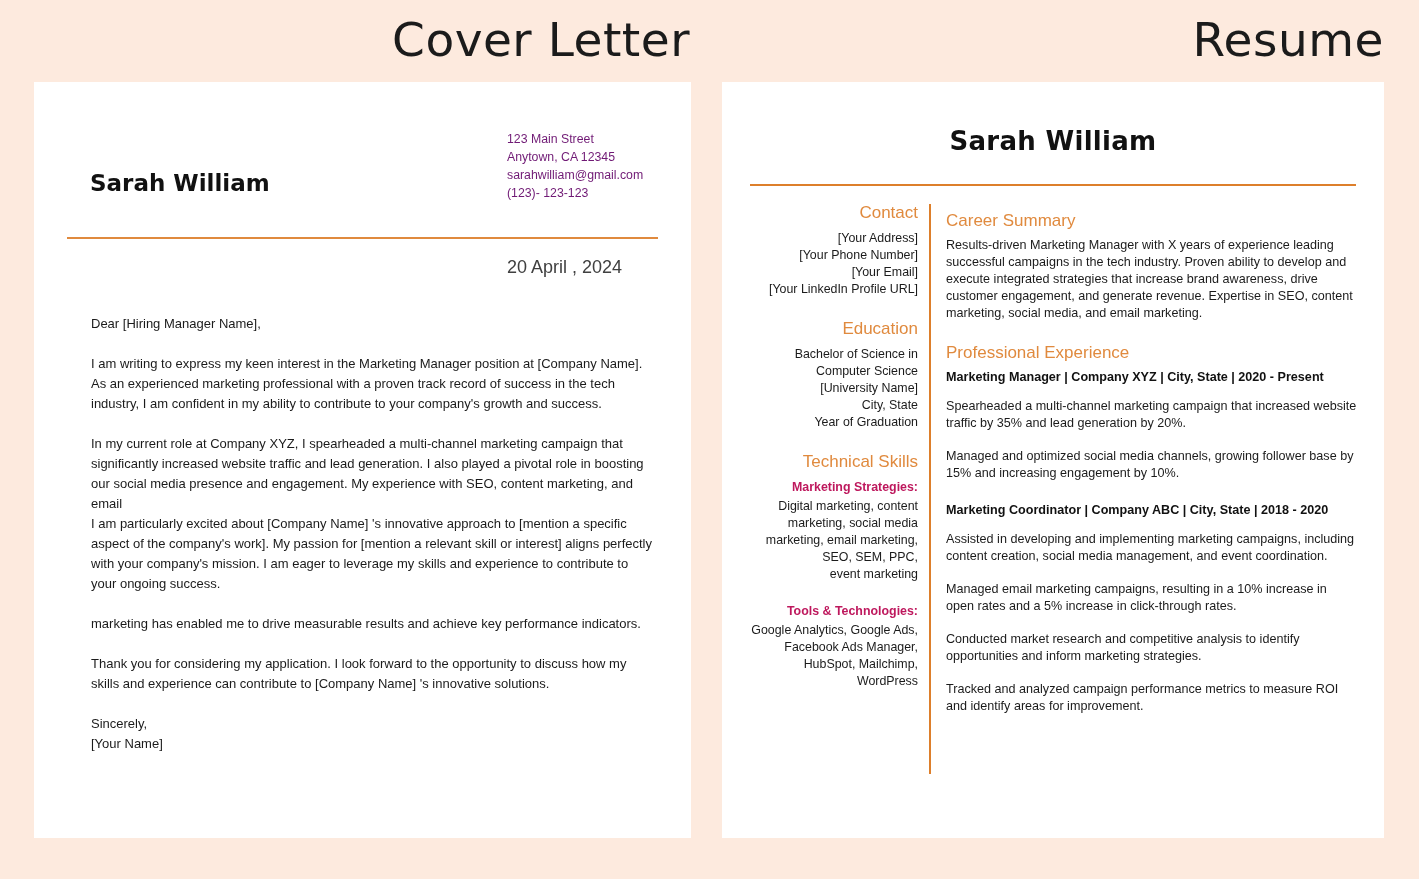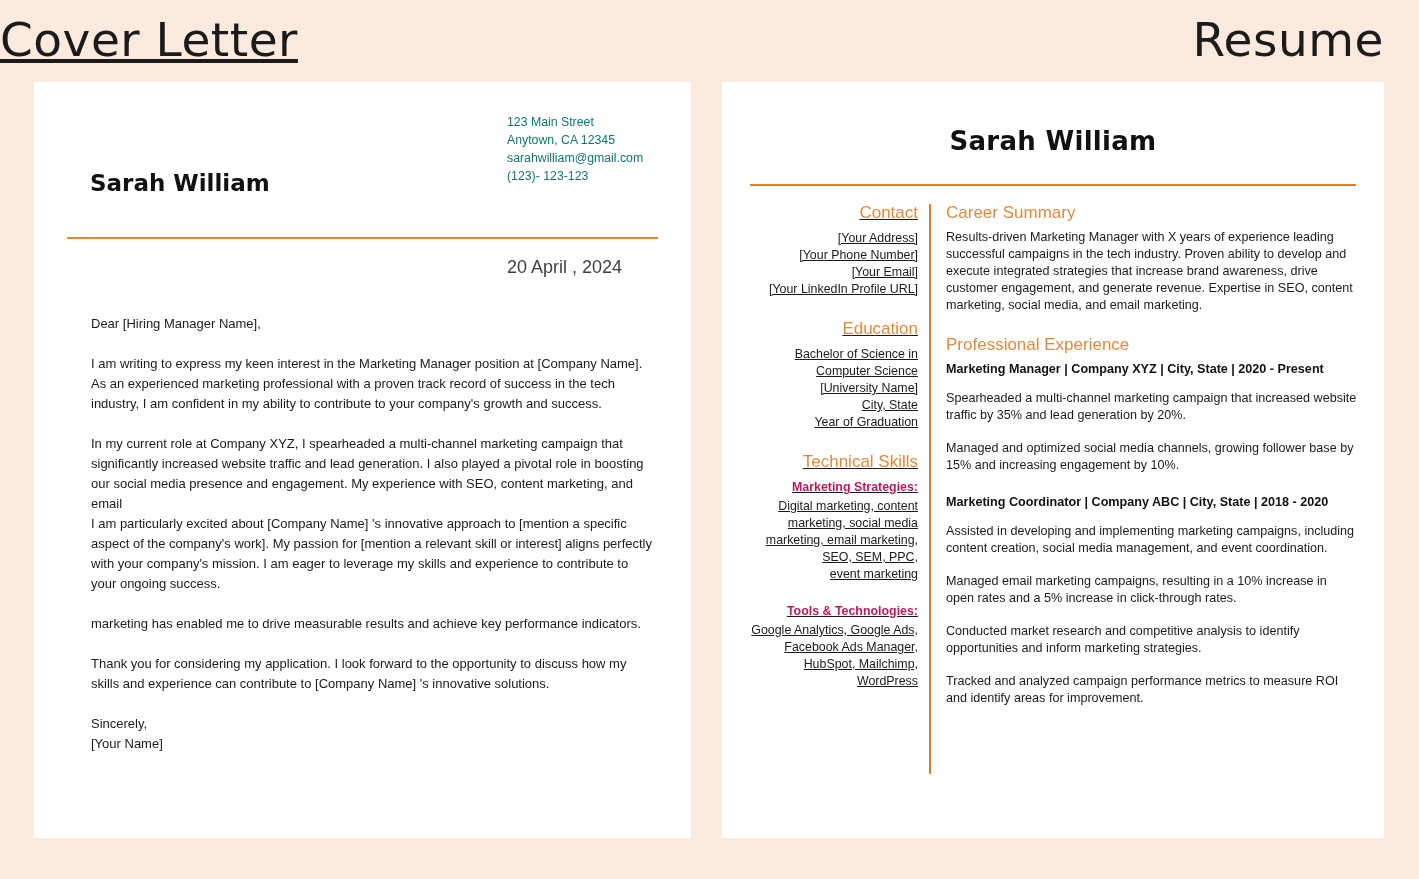--- a/index.html
+++ b/index.html
@@ -18,21 +18,21 @@
   
   .doc-heading {
     position: absolute;
     font-family: "DejaVu Sans", sans-serif;
     font-weight: 400;
     font-size: 47px;
     color: #1b1b1b;
     letter-spacing: 0.5px;
     line-height: 1;
   }
-  #cover-heading { left: 0; top: 16px; width: 682px; text-align: left; text-decoration: underline; }
+  #cover-heading { left: 8px; top: 16px; width: 682px; text-align: right; }
   #resume-heading { left: 722px; top: 16px; width: 662px; text-align: right; }
 
   
   .card {
     position: absolute;
     background: #ffffff;
   }
   #cover-card { left: 34px; top: 82px; width: 657px; height: 756px; }
   #resume-card { left: 722px; top: 82px; width: 662px; height: 756px; }
 
@@ -40,24 +40,24 @@
   .cl-name {
     position: absolute;
     left: 56px; top: 88px;
     font-family: "DejaVu Sans", sans-serif;
     font-weight: 700;
     font-size: 23px;
     color: #111;
   }
   .cl-contact {
     position: absolute;
-    left: 473px; top: 31px;
+    left: 473px; top: 48px;
     font-size: 12.3px;
     line-height: 18px;
-    color: #0f766e;
+    color: #701a75;
   }
   .cl-rule {
     position: absolute;
     left: 33px; top: 155px;
     width: 591px; height: 2px;
     background: #e08a3e;
   }
   .cl-date {
     position: absolute;
     left: 473px; top: 175px;
@@ -100,25 +100,24 @@
     background: #dd7f2b;
   }
   .rs-left {
     position: absolute;
     left: 10px; top: 122px;
     width: 186px;
     text-align: right;
     font-size: 12.4px;
     line-height: 17px;
     color: #1b1b1b;
-    text-decoration: underline;
   }
   .rs-right {
     position: absolute;
-    left: 224px; top: 122px;
+    left: 224px; top: 130px;
     width: 412px;
     font-size: 12.6px;
     line-height: 17px;
     color: #1b1b1b;
   }
   .sec-left {
     font-size: 17px;
     color: #e08a3e;
     font-weight: 400;
     margin-bottom: 9px;

